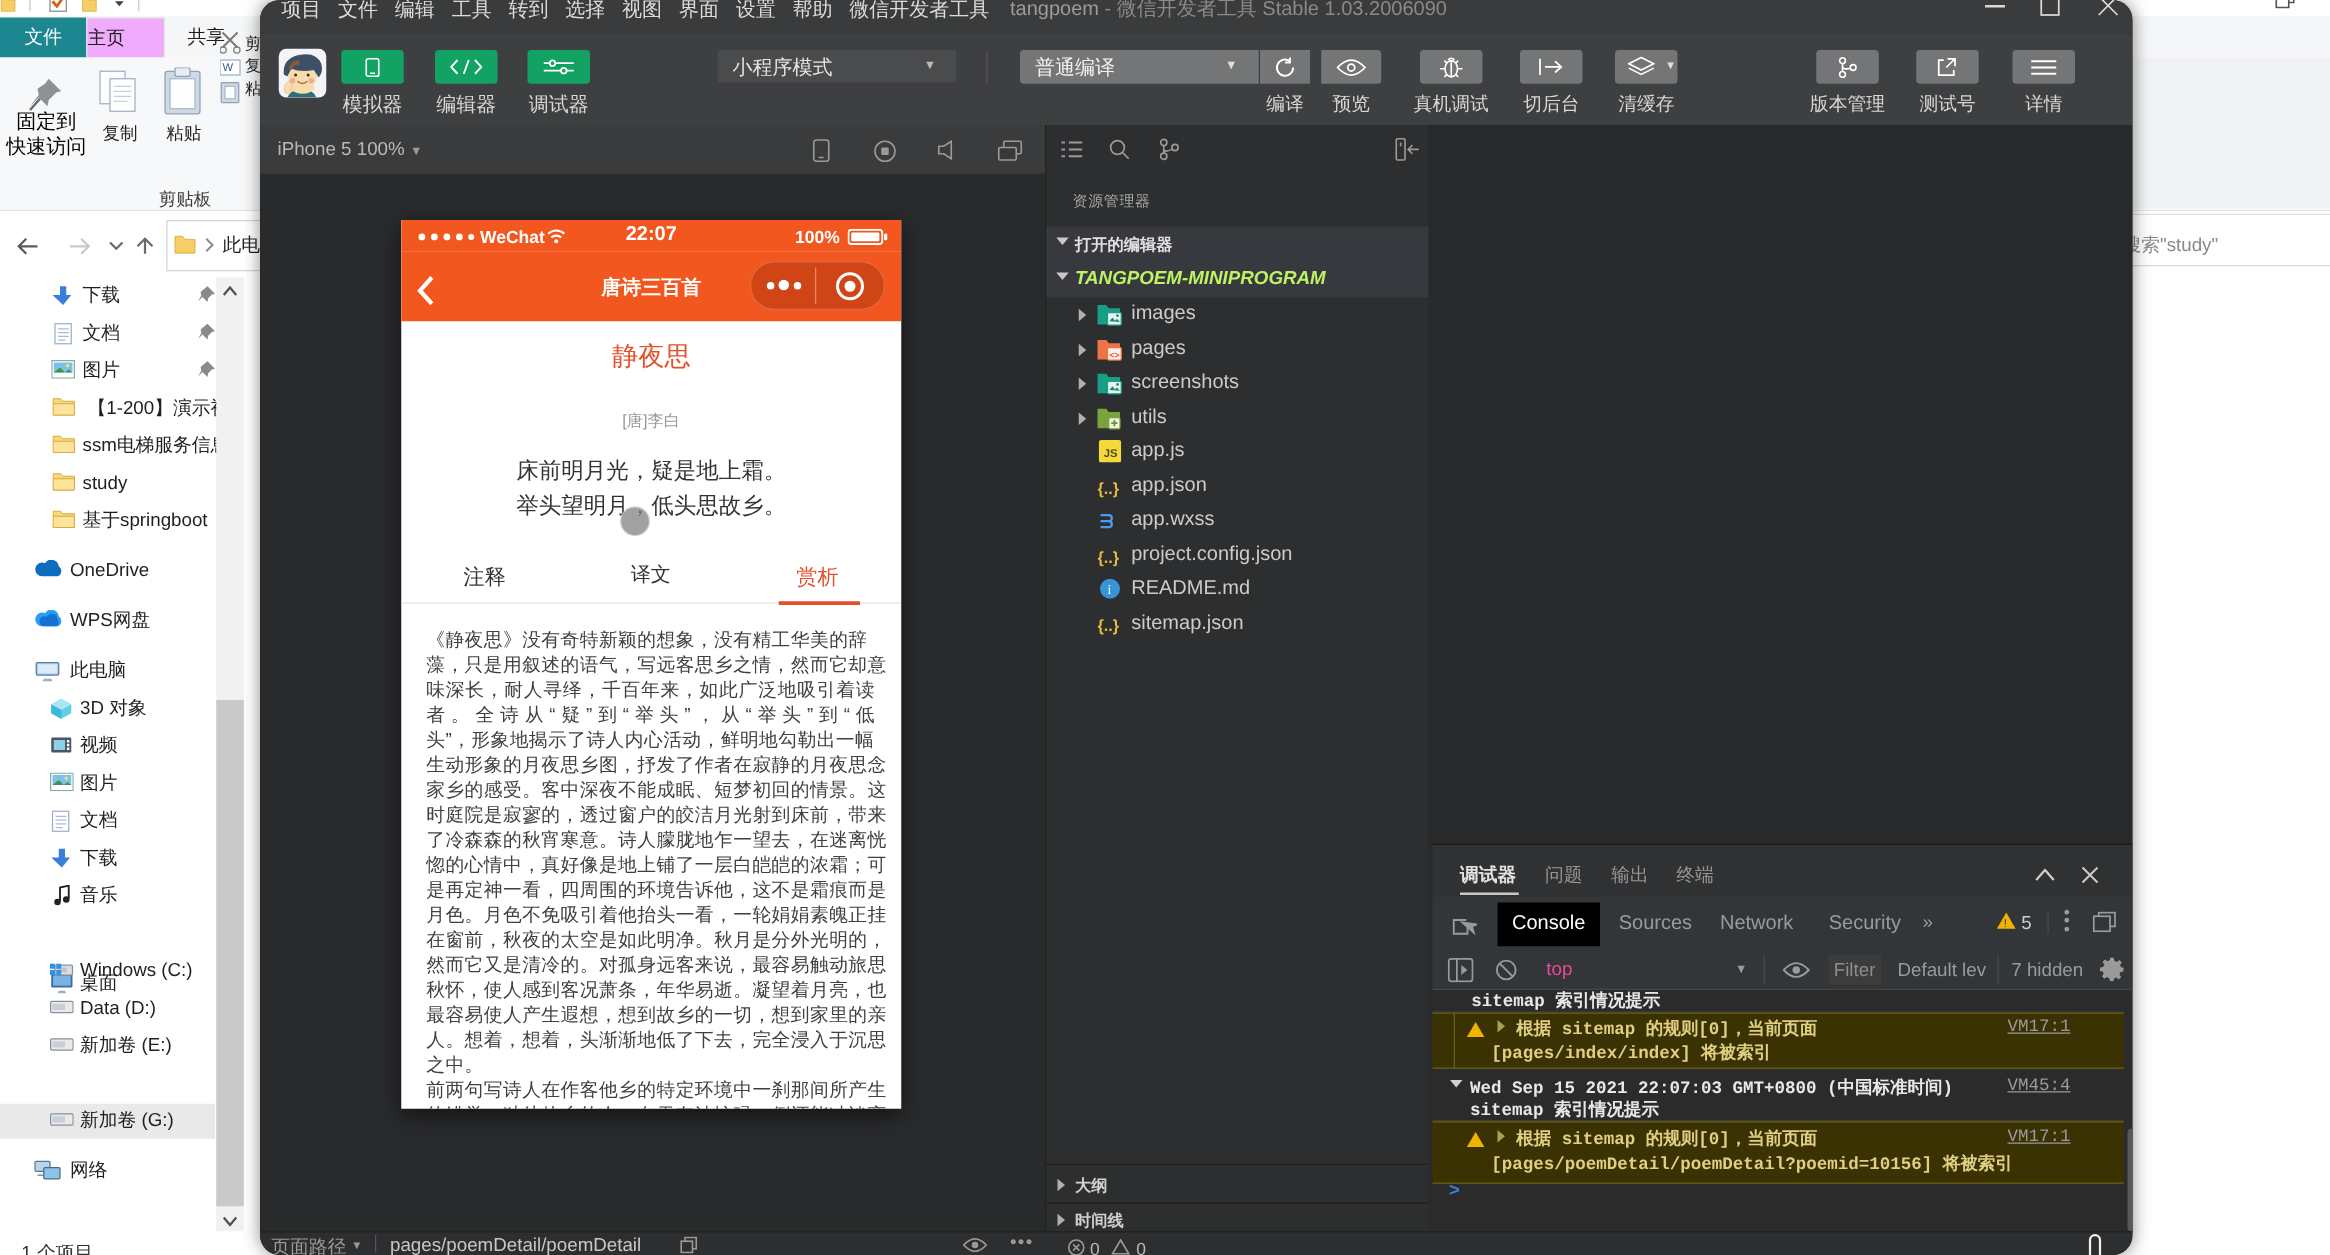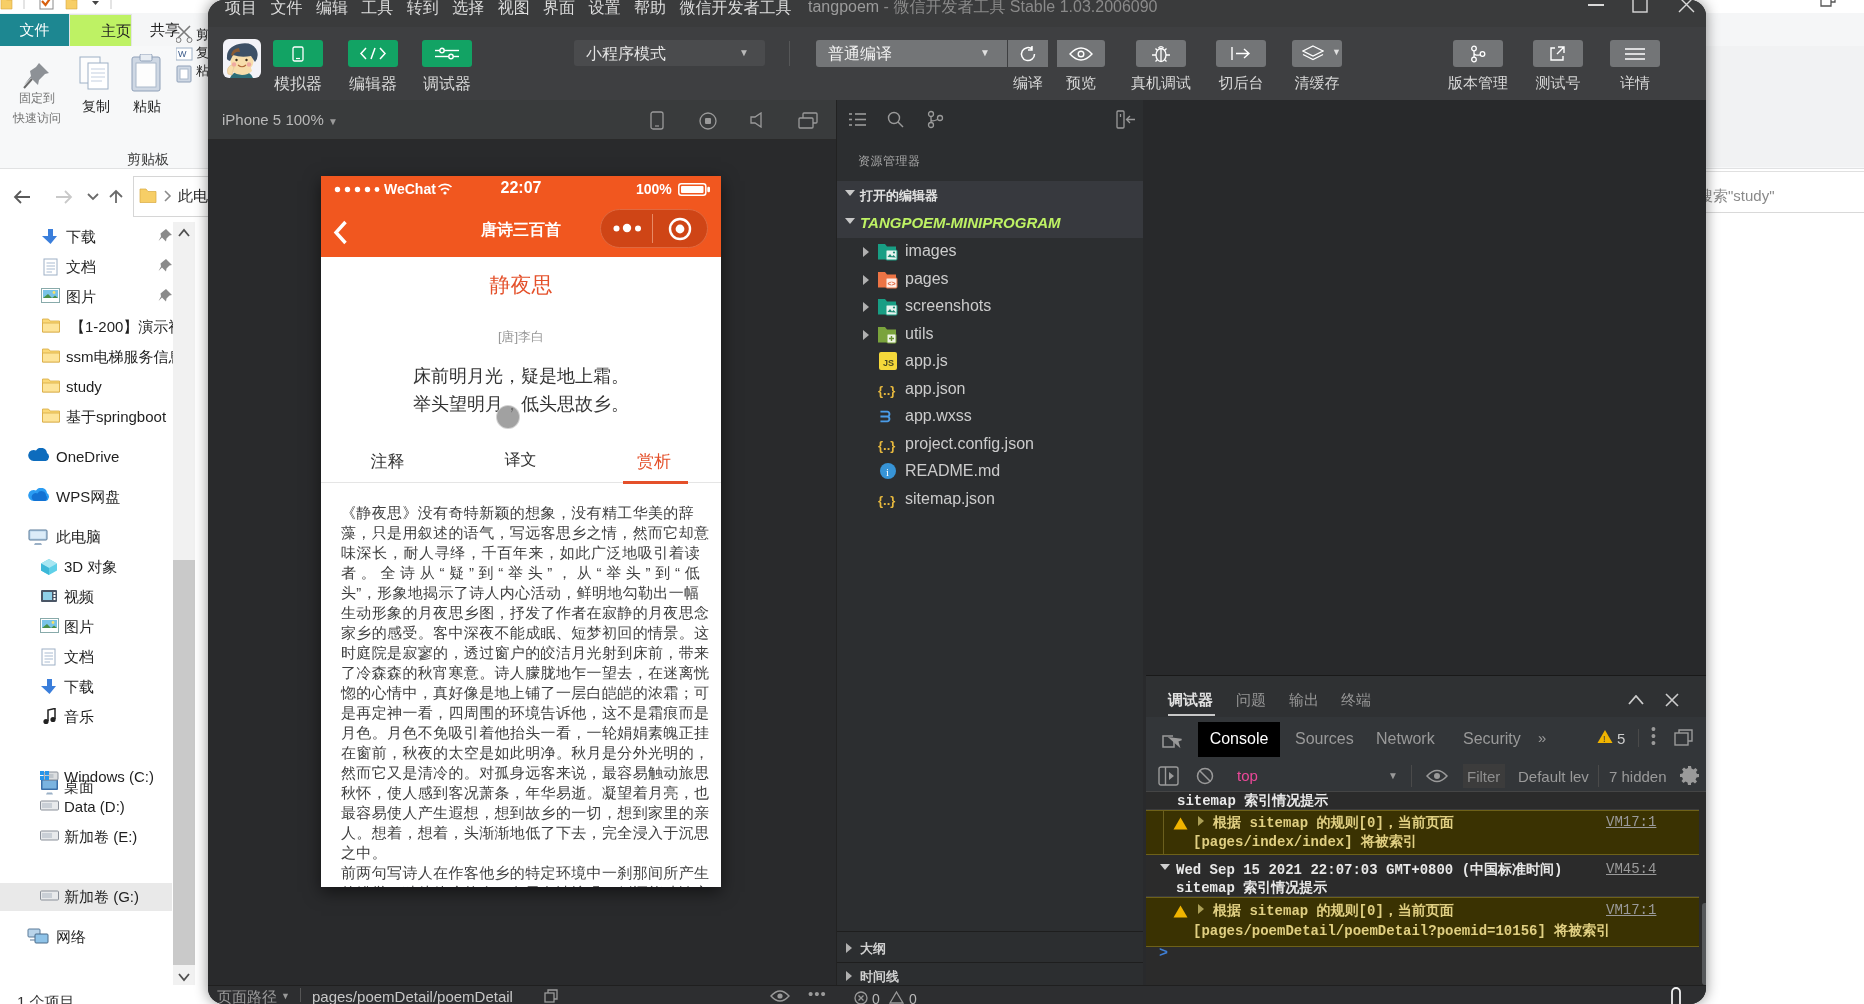--- a/index.html
+++ b/index.html
@@ -19,32 +19,32 @@
     <line x1="24" y1="0" x2="24" y2="9" stroke="#c9c9c9" stroke-width="1"></line>
     <rect x="40" y="-3" width="13" height="12" fill="#fff" stroke="#8a8a8a"></rect>
     <path d="M42 1 l3.5 4 5-7" stroke="#d8600f" stroke-width="2.2" fill="none"></path>
     <path d="M66 -2 h4 l1.5 2 h5.5 v9 h-11 z" fill="#f7ce66" stroke="#d8a93f" stroke-width="0.6"></path>
     <path d="M92 1 l3.5 4 3.5-4 z" fill="#444"></path>
     <line x1="111" y1="0" x2="111" y2="9" stroke="#c9c9c9" stroke-width="1"></line>
   </svg>
 
   <div class="abs" style="left:0;top:13px;width:1864px;height:33px;background:#f5f6f7;"></div>
   <div class="abs" style="left:0;top:14px;width:69px;height:32px;background:#1d8791;color:#fff;font-size:15px;text-align:center;line-height:32px;">文件</div>
-  <div class="abs" style="left:69px;top:14px;width:63px;height:32px;background:#bef264;border:1px solid #e3e4e5;border-bottom:none;color:#1f1f1f;font-size:15px;text-align:right;line-height:32px;">主页</div>
+  <div class="abs" style="left:69px;top:14px;width:63px;height:32px;background:#f0abfc;border:1px solid #e3e4e5;border-bottom:none;color:#1f1f1f;font-size:15px;text-align:left;line-height:32px;">主页</div>
   <div class="abs" style="left:132px;top:14px;width:66px;height:32px;color:#1f1f1f;font-size:15px;text-align:center;line-height:32px;">共享</div>
 
   <div class="abs" style="left:0;top:46px;width:1864px;height:123px;background:#f7f8f9;border-bottom:1px solid #e1e2e3;"></div>
 
   <svg class="abs" style="left:22px;top:60px" width="30" height="30" viewBox="0 0 30 30">
     <g stroke="#7d7d7d" fill="#9aa0a6">
       <path d="M17 3 l10 10 -4 1 -6 6 -1 5 -7-7 -7 7 7-9 -1-5 6-4 z" fill="#8d9196" stroke="none"></path>
       <path d="M2 28 l8-9" stroke="#6a6a6a" stroke-width="2" fill="none"></path>
     </g>
   </svg>
-  <div class="abs" style="left:0px;top:88px;width:74px;color:#737373;font-size:12px;text-align:center;line-height:20px;">固定到<br>快速访问</div>
+  <div class="abs" style="left:0px;top:88px;width:74px;color:#000000;font-size:16px;text-align:center;line-height:20px;">固定到<br>快速访问</div>
 
   <svg class="abs" style="left:78px;top:55px" width="36" height="38" viewBox="0 0 36 38">
     <rect x="2" y="2" width="20" height="26" fill="#fdfdfd" stroke="#9eb0c6"></rect>
     <rect x="10" y="8" width="20" height="26" fill="#fff" stroke="#9eb0c6"></rect>
     <g stroke="#c3cfe0">
         <line x1="13" y1="14" x2="27" y2="14"></line>
         <line x1="13" y1="18" x2="27" y2="18"></line>
         <line x1="13" y1="22" x2="27" y2="22"></line>
         <line x1="13" y1="26" x2="24" y2="26"></line>
       </g>

